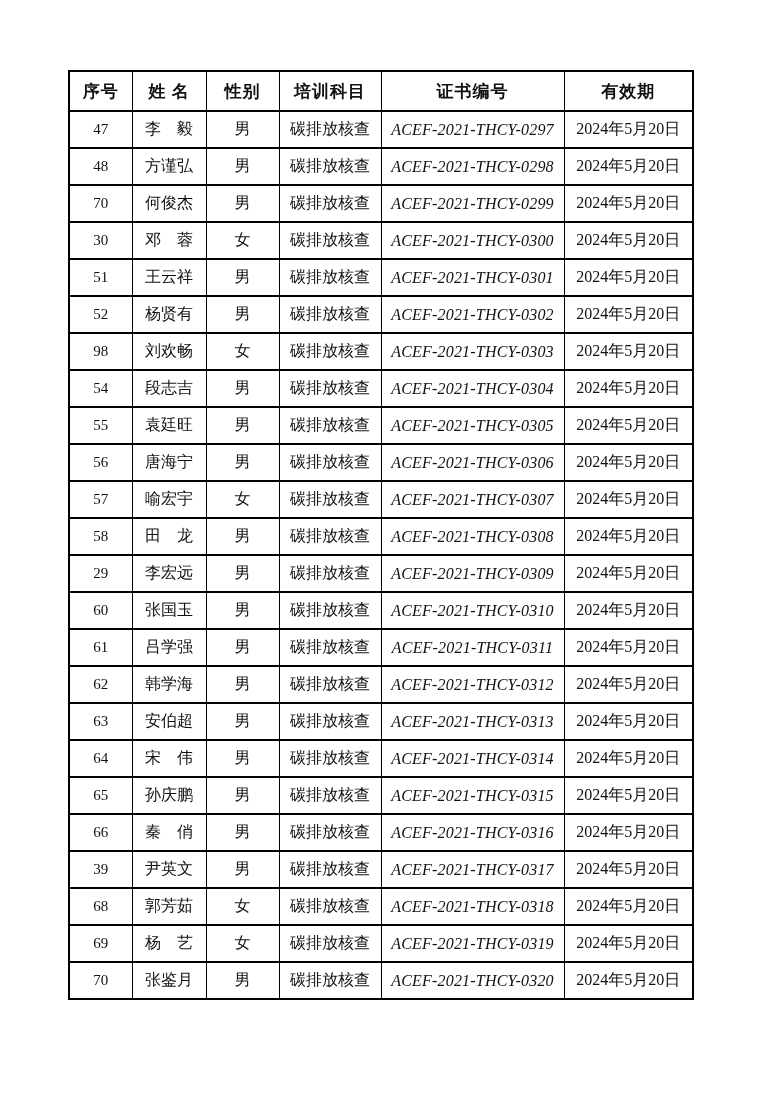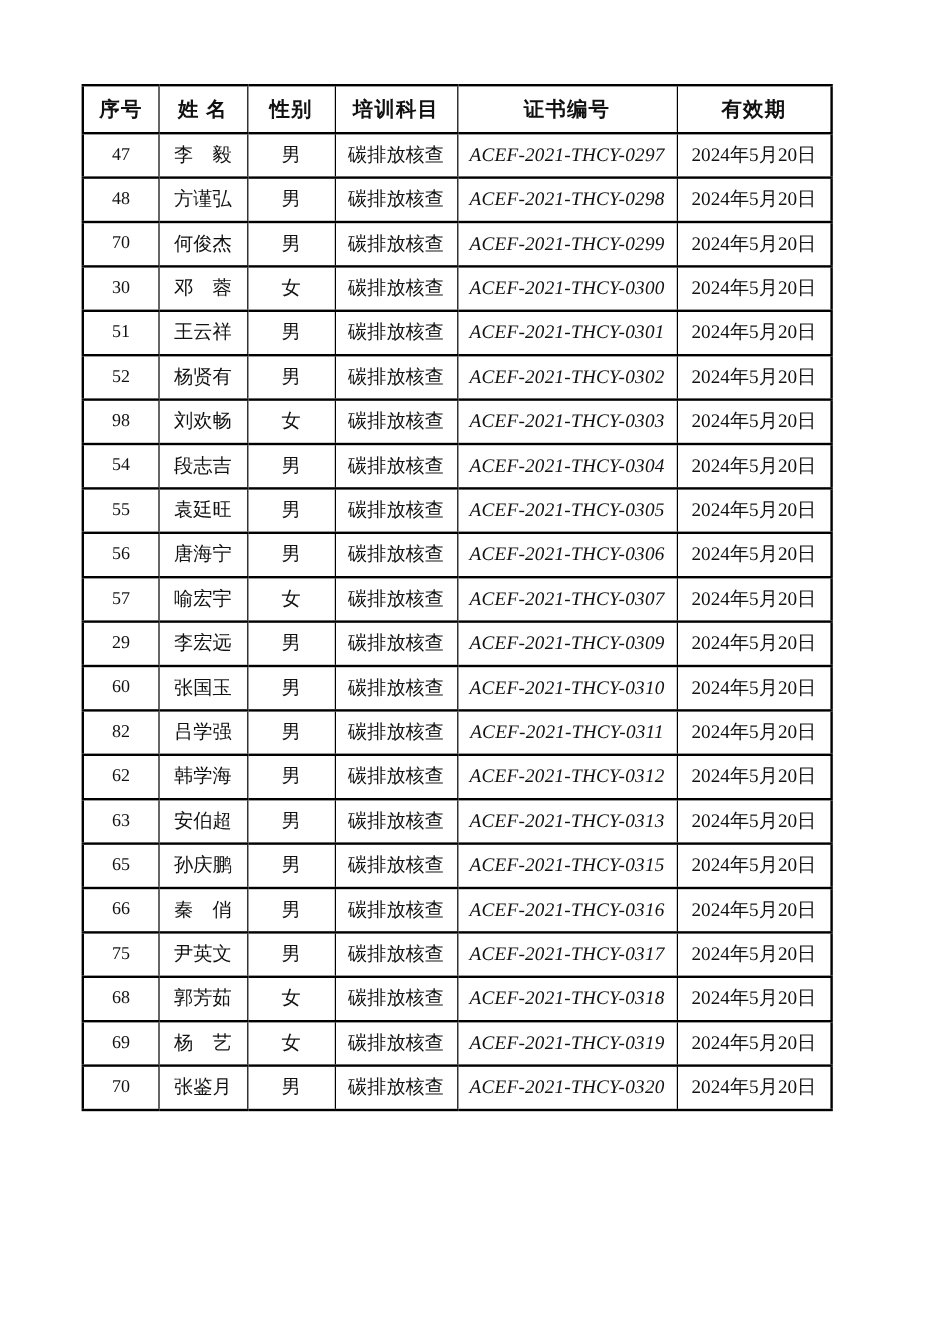--- a/index.html
+++ b/index.html
@@ -174,41 +174,49 @@
 
   <tr>
     <td class="cell-no">57</td>
     <td class="cell-name">喻宏宇</td>
     <td class="cell-gender">女</td>
     <td class="cell-subject">碳排放核查</td>
     <td class="cell-cert">ACEF-2021-THCY-0307</td>
     <td class="cell-validity">2024年5月20日</td>
   </tr>
 
+  <tr>
+    <td class="cell-no">58</td>
+    <td class="cell-name">田　龙</td>
+    <td class="cell-gender">男</td>
+    <td class="cell-subject">碳排放核查</td>
+    <td class="cell-cert">ACEF-2021-THCY-0308</td>
+    <td class="cell-validity">2024年5月20日</td>
+  </tr>
 
   <tr>
     <td class="cell-no">29</td>
     <td class="cell-name">李宏远</td>
     <td class="cell-gender">男</td>
     <td class="cell-subject">碳排放核查</td>
     <td class="cell-cert">ACEF-2021-THCY-0309</td>
     <td class="cell-validity">2024年5月20日</td>
   </tr>
 
   <tr>
     <td class="cell-no">60</td>
     <td class="cell-name">张国玉</td>
     <td class="cell-gender">男</td>
     <td class="cell-subject">碳排放核查</td>
     <td class="cell-cert">ACEF-2021-THCY-0310</td>
     <td class="cell-validity">2024年5月20日</td>
   </tr>
 
   <tr>
-    <td class="cell-no">82</td>
+    <td class="cell-no">61</td>
     <td class="cell-name">吕学强</td>
     <td class="cell-gender">男</td>
     <td class="cell-subject">碳排放核查</td>
     <td class="cell-cert">ACEF-2021-THCY-0311</td>
     <td class="cell-validity">2024年5月20日</td>
   </tr>
 
   <tr>
     <td class="cell-no">62</td>
     <td class="cell-name">韩学海</td>
@@ -220,41 +228,49 @@
 
   <tr>
     <td class="cell-no">63</td>
     <td class="cell-name">安伯超</td>
     <td class="cell-gender">男</td>
     <td class="cell-subject">碳排放核查</td>
     <td class="cell-cert">ACEF-2021-THCY-0313</td>
     <td class="cell-validity">2024年5月20日</td>
   </tr>
 
+  <tr>
+    <td class="cell-no">64</td>
+    <td class="cell-name">宋　伟</td>
+    <td class="cell-gender">男</td>
+    <td class="cell-subject">碳排放核查</td>
+    <td class="cell-cert">ACEF-2021-THCY-0314</td>
+    <td class="cell-validity">2024年5月20日</td>
+  </tr>
 
   <tr>
     <td class="cell-no">65</td>
     <td class="cell-name">孙庆鹏</td>
     <td class="cell-gender">男</td>
     <td class="cell-subject">碳排放核查</td>
     <td class="cell-cert">ACEF-2021-THCY-0315</td>
     <td class="cell-validity">2024年5月20日</td>
   </tr>
 
   <tr>
     <td class="cell-no">66</td>
     <td class="cell-name">秦　俏</td>
     <td class="cell-gender">男</td>
     <td class="cell-subject">碳排放核查</td>
     <td class="cell-cert">ACEF-2021-THCY-0316</td>
     <td class="cell-validity">2024年5月20日</td>
   </tr>
 
   <tr>
-    <td class="cell-no">75</td>
+    <td class="cell-no">39</td>
     <td class="cell-name">尹英文</td>
     <td class="cell-gender">男</td>
     <td class="cell-subject">碳排放核查</td>
     <td class="cell-cert">ACEF-2021-THCY-0317</td>
     <td class="cell-validity">2024年5月20日</td>
   </tr>
 
   <tr>
     <td class="cell-no">68</td>
     <td class="cell-name">郭芳茹</td>

